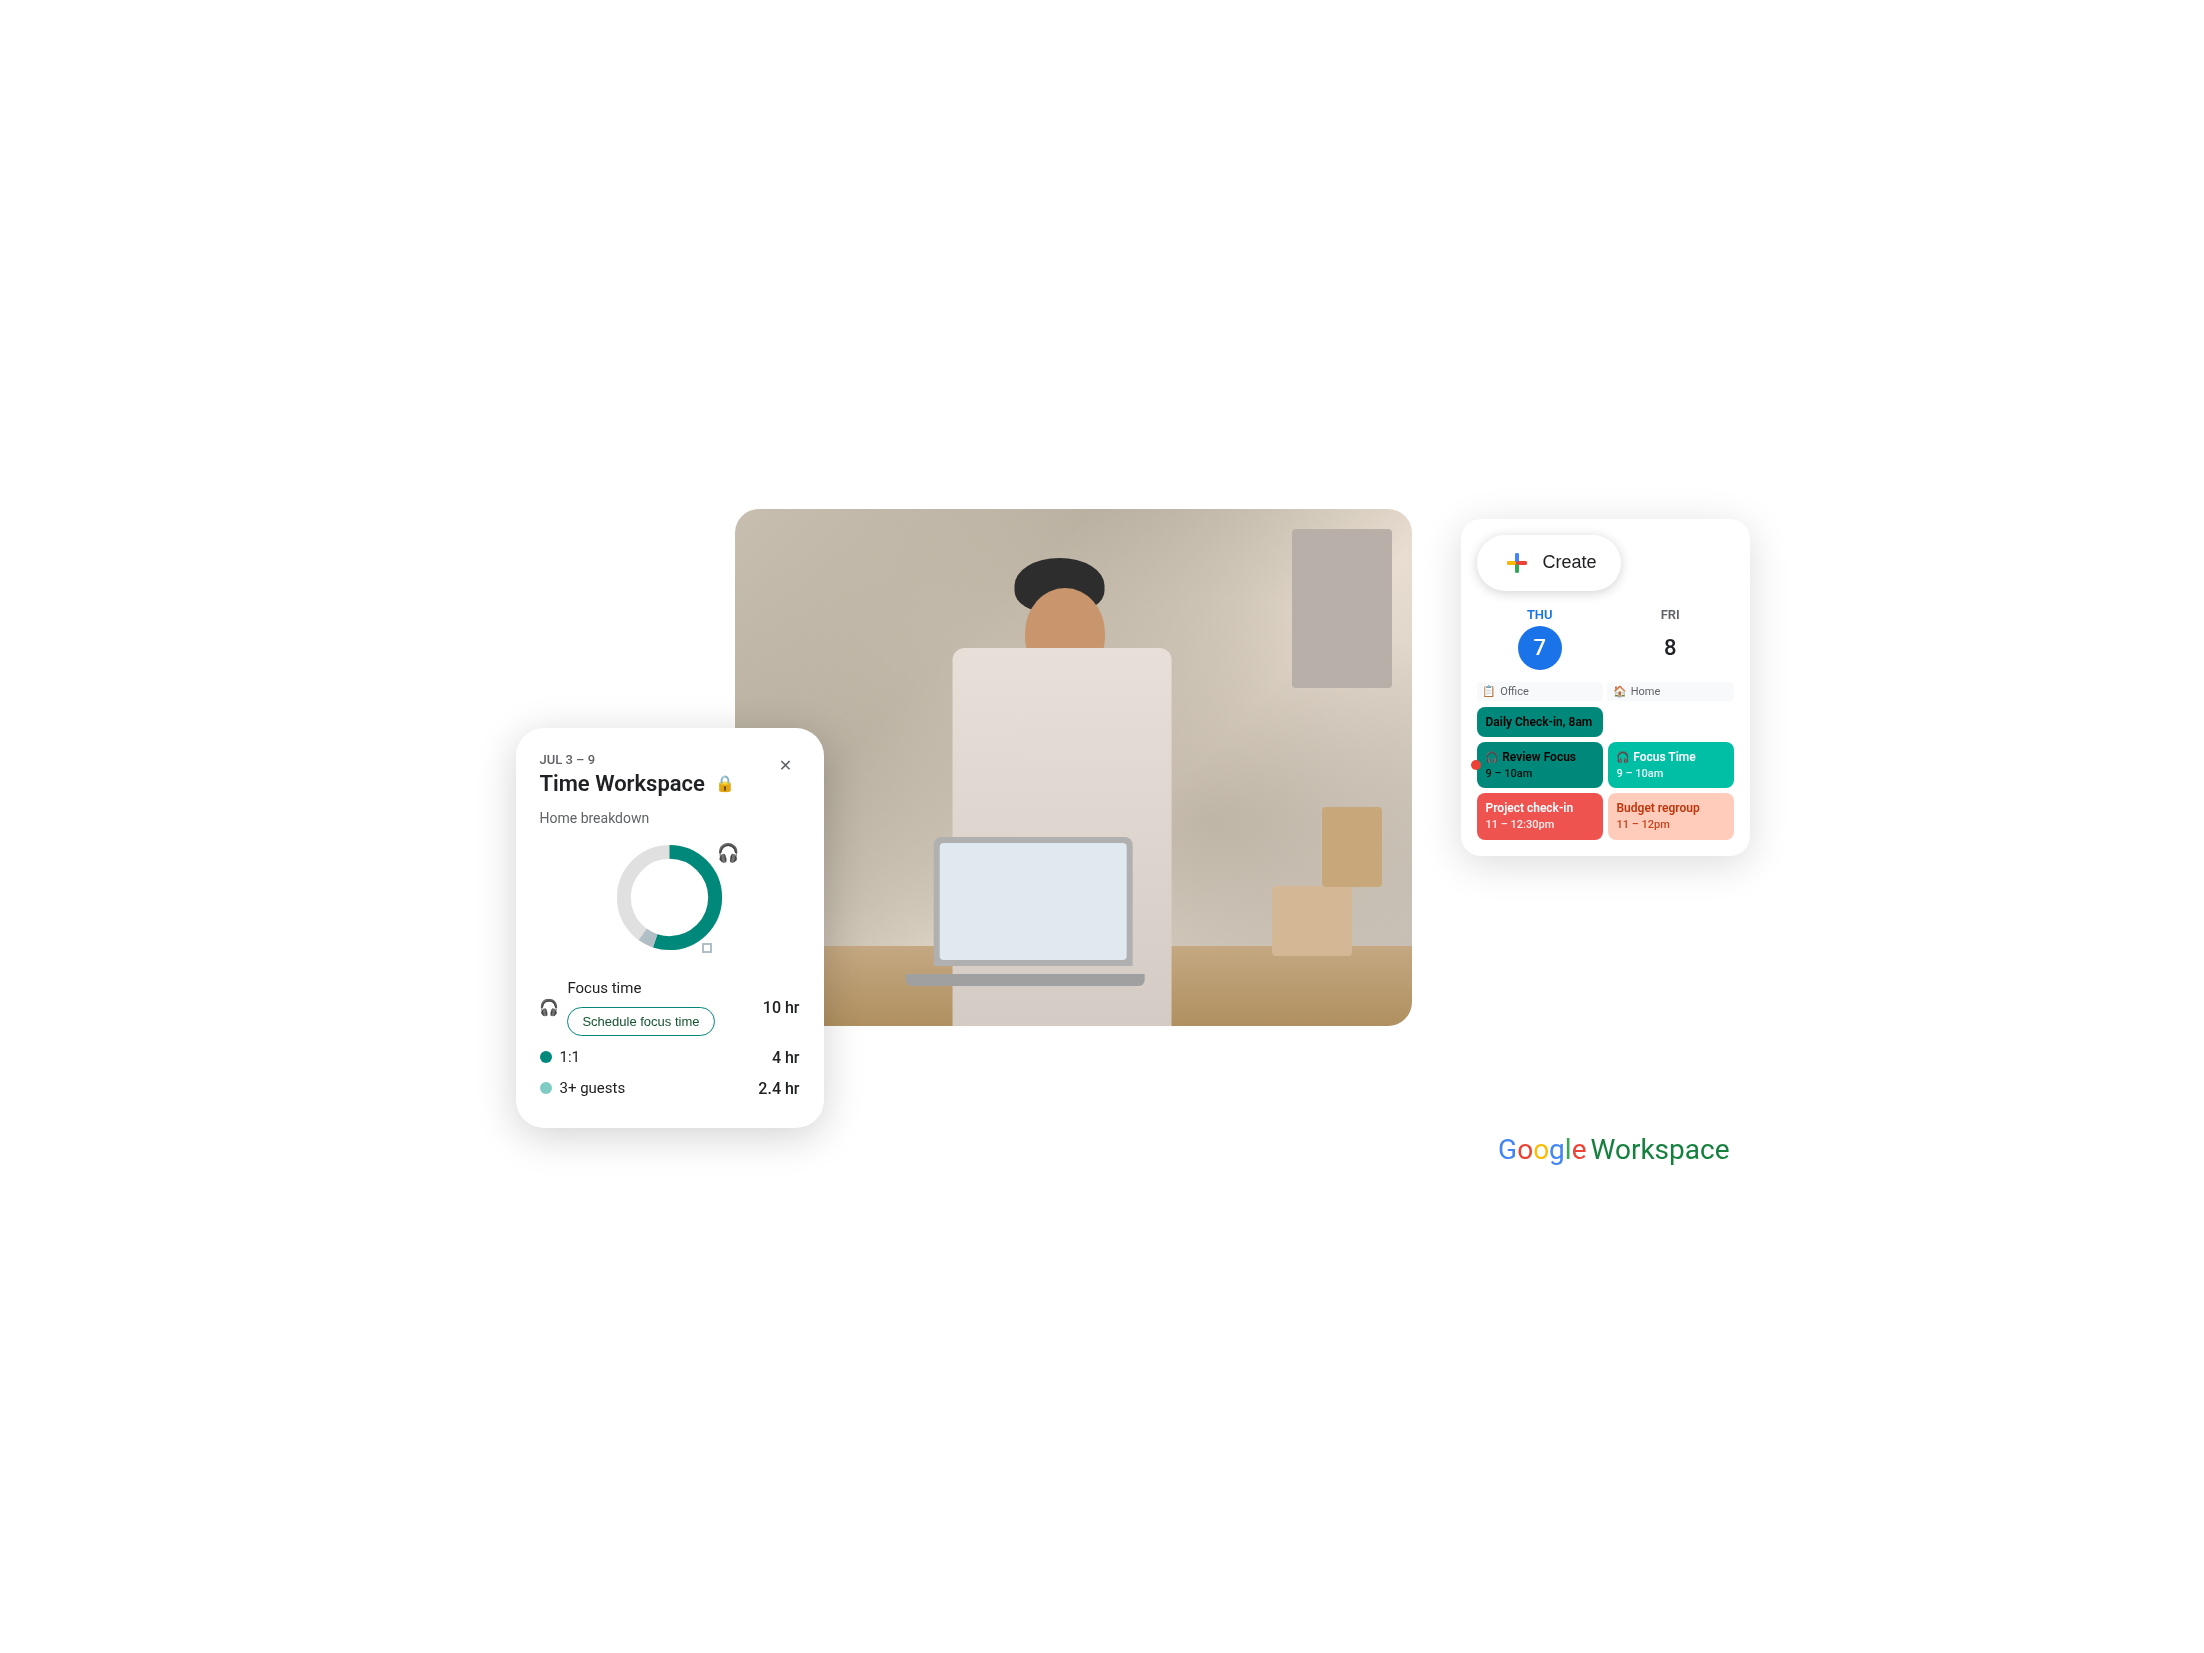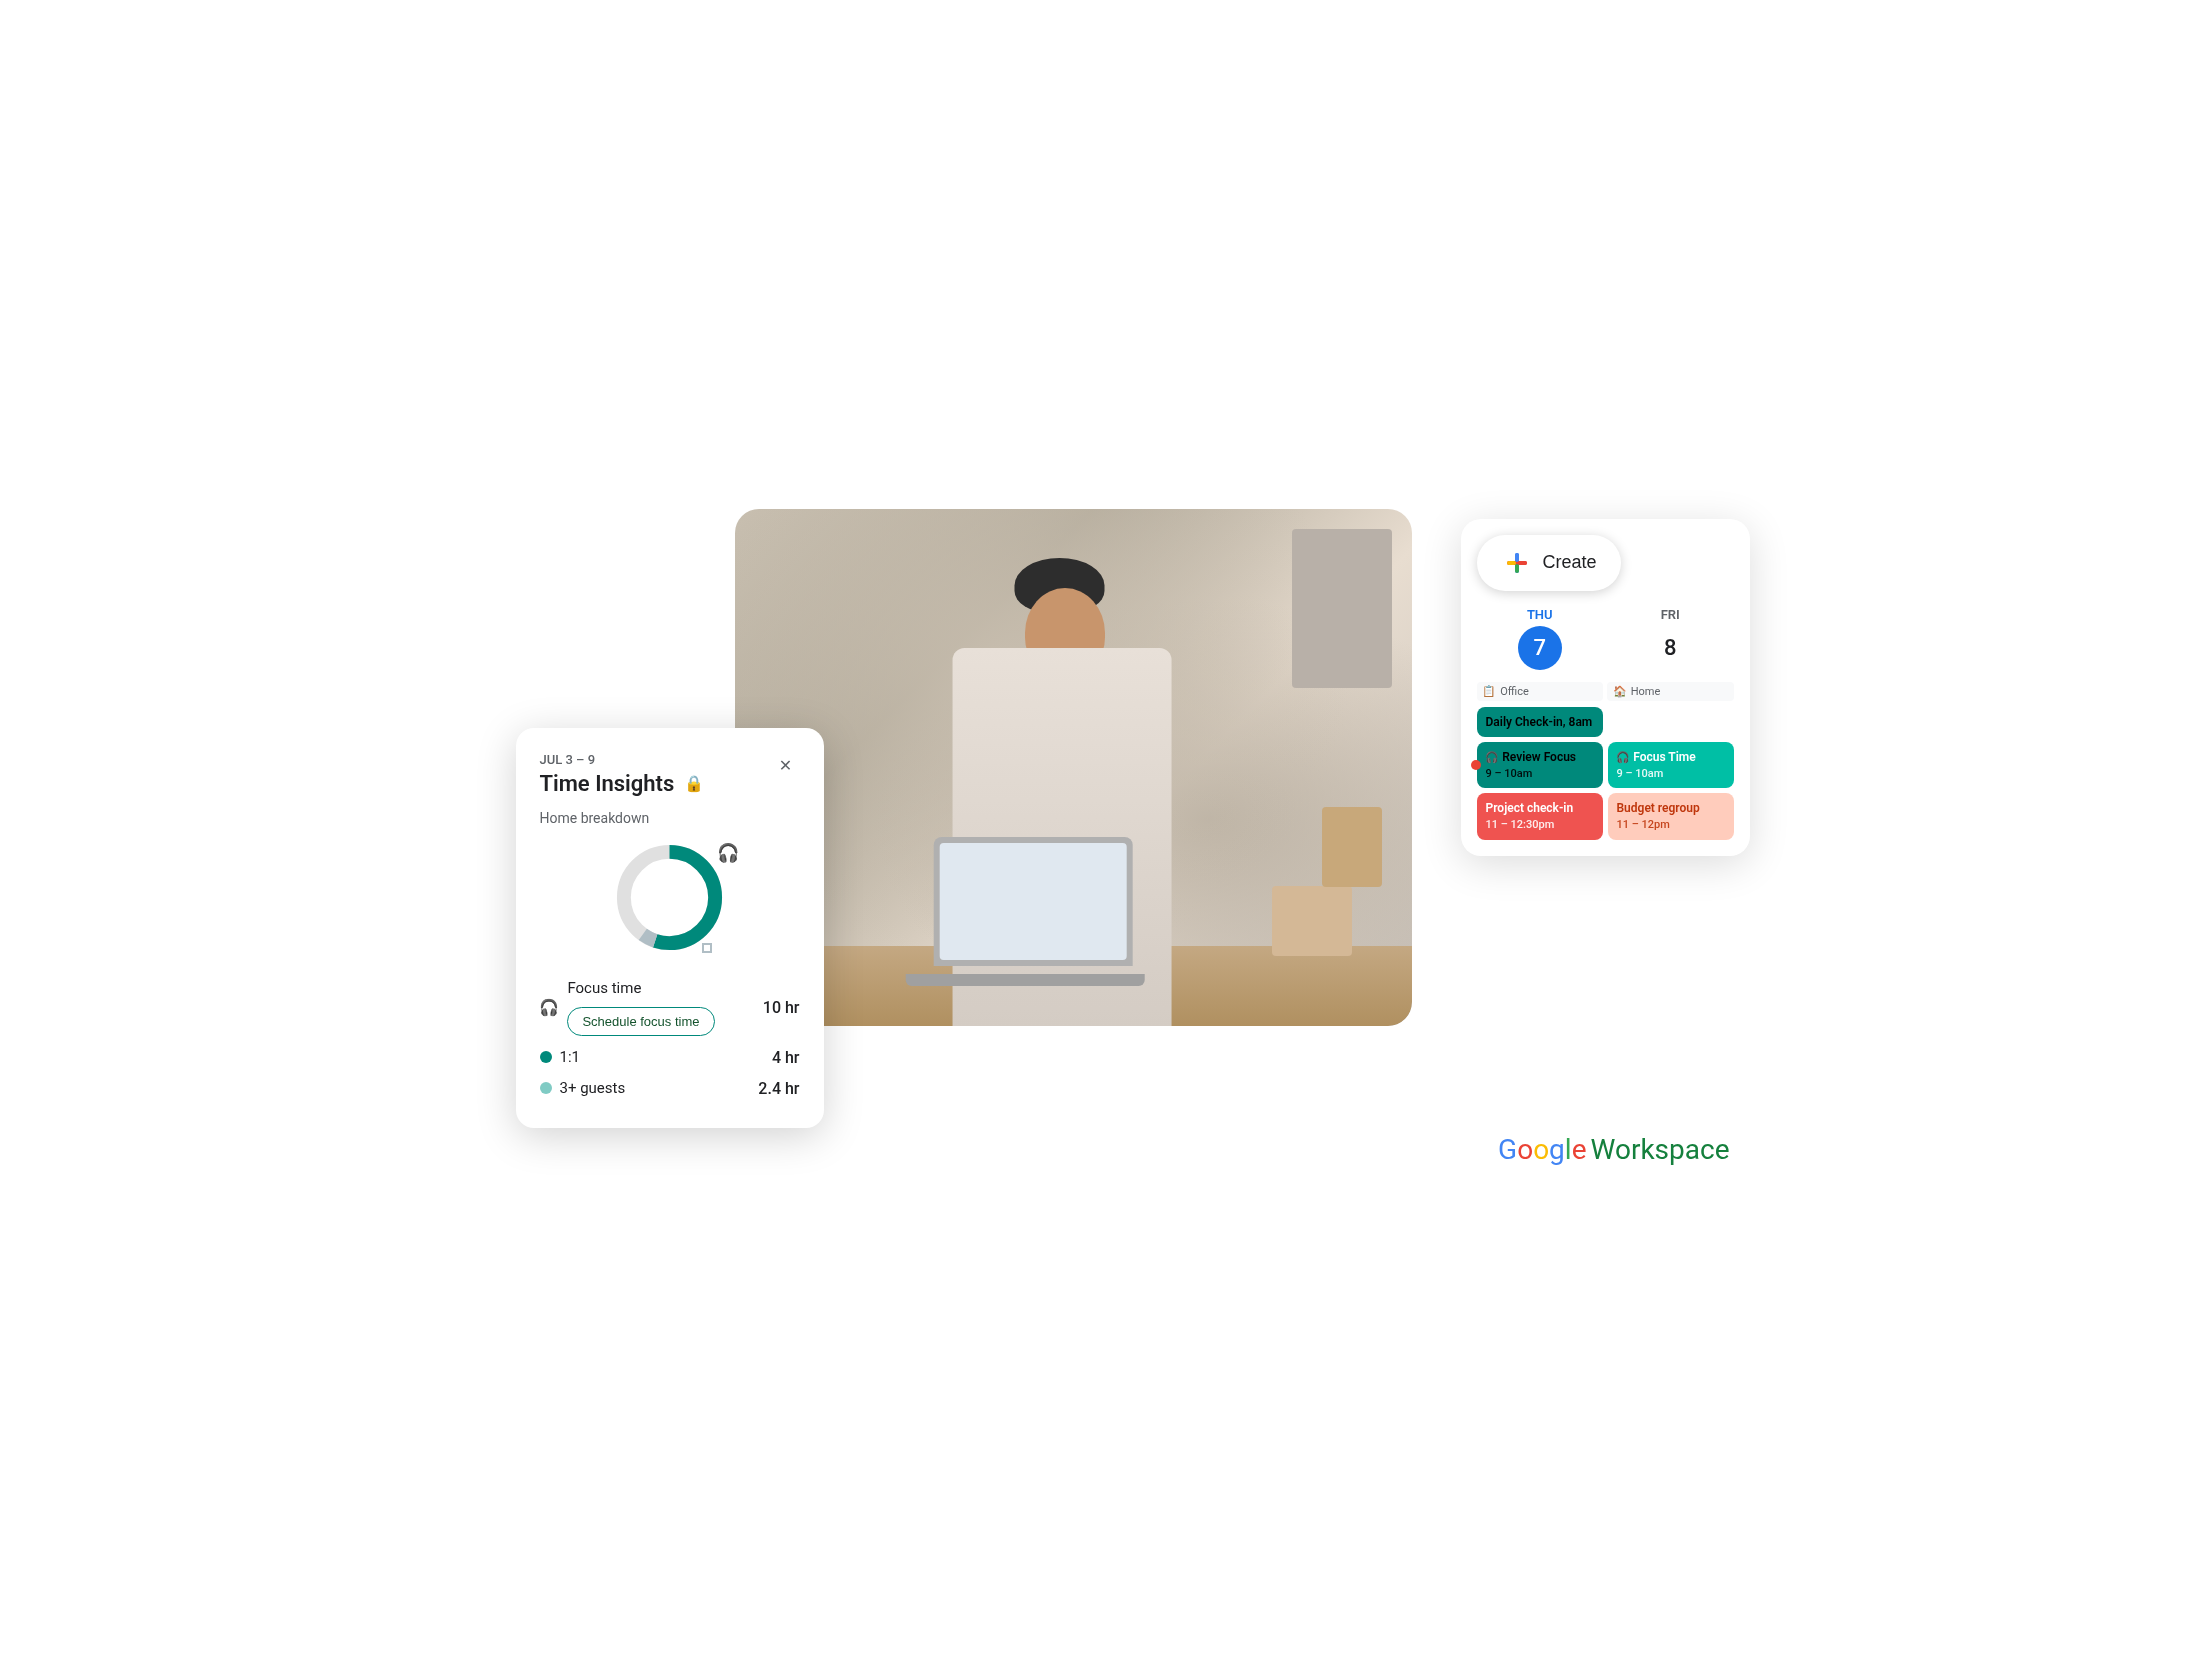--- a/index.html
+++ b/index.html
@@ -136,21 +136,21 @@
       border-radius: 4px;
     }
 
     
     .time-insights-card {
       position: absolute;
       left: 0;
       top: 219px;
       width: 308px;
       background: #ffffff;
-      border-radius: 18px;
+      border-radius: 28px;
       box-shadow: 0 8px 40px rgba(0,0,0,0.18);
       padding: 24px;
       z-index: 10;
     }
     .card-header {
       display: flex;
       justify-content: space-between;
       align-items: flex-start;
       margin-bottom: 4px;
     }
@@ -472,21 +472,21 @@
       <div class="laptop-screen"></div>
     </div>
     <div class="laptop-base"></div>
   </div>
 
   <div class="time-insights-card">
     <div class="card-header">
       <div>
         <div class="date-range">JUL 3 – 9</div>
         <div class="title-row">
-          <span class="insights-title">Time Insights</span>
+          <span class="insights-title">Time Workspace</span>
           <span class="lock-icon-wrapper" style="color:#00897b;font-size:16px;">🔒</span>
         </div>
       </div>
       <button class="close-btn">
         <span>✕</span>
       </button>
     </div>
 
     <div class="time-breakdown-label">Home breakdown</div>
 

